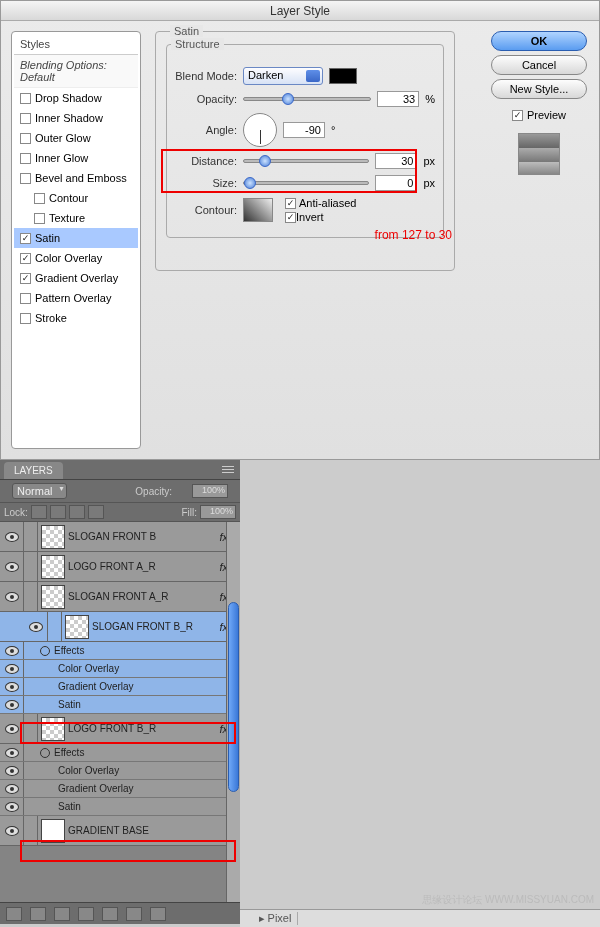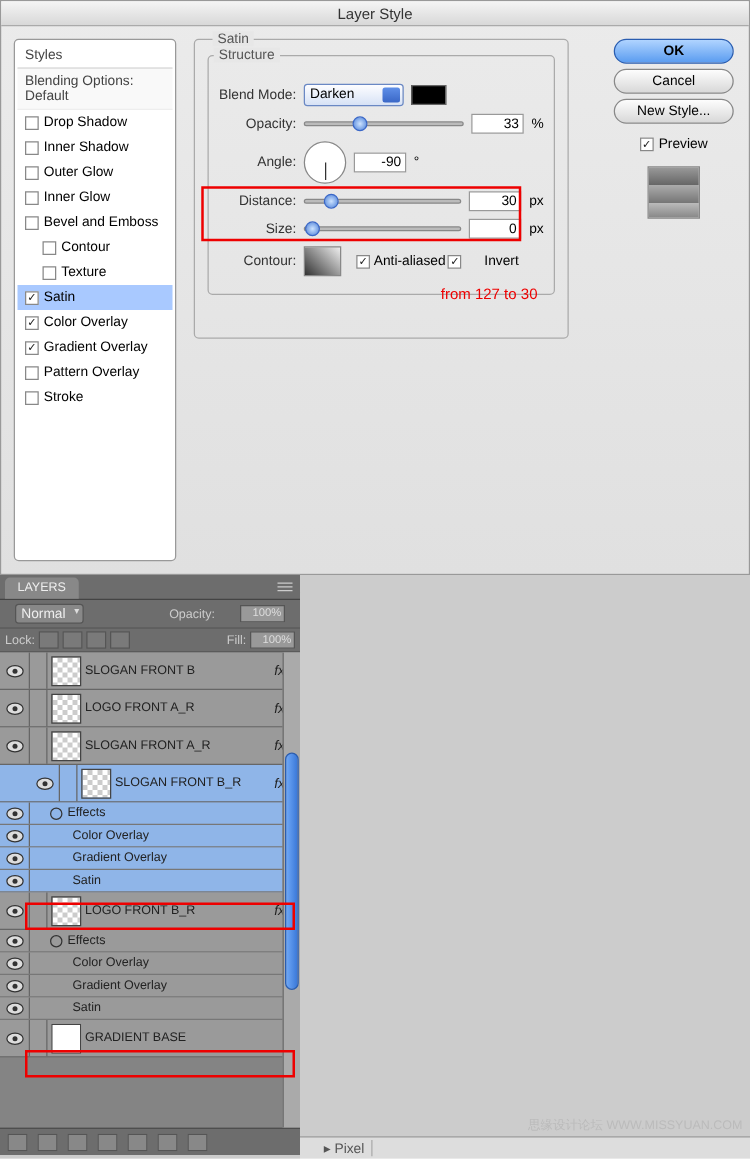--- a/index.html
+++ b/index.html
@@ -6,21 +6,21 @@
   body { background: #fff; width: 600px; }
   
   
   .dialog { width: 600px; height: 460px; background: linear-gradient(#ebebeb, #e0e0e0); border: 1px solid #999; }
   .titlebar { height: 20px; background: linear-gradient(#f5f5f5, #d8d8d8); border-bottom: 1px solid #aaa; text-align: center; line-height: 20px; font-size: 12px; color: #333; }
   .dlgbody { display: flex; padding: 10px; gap: 10px; height: calc(100% - 20px); }
   
   
   .styles-panel { width: 130px; background: #fff; border: 1px solid #999; border-radius: 4px; padding: 2px; }
   .styles-header { padding: 4px 6px; border-bottom: 1px solid #ccc; color: #444; }
-  .styles-sub { padding: 4px 6px; border-bottom: 1px solid #eee; color: #444; background: #f9f9f9; }
+  .styles-sub { padding: 4px 6px; border-bottom: 1px solid #eee; color: #444; background: #f9f9f9; font-style: italic; }
   .style-item { padding: 4px 6px; display: flex; align-items: center; gap: 4px; cursor: default; }
   .style-item.selected { background: #a9c9ff; }
   .style-item.indent { padding-left: 20px; }
   .cb { width: 11px; height: 11px; border: 1px solid #888; background: #fff; display: inline-flex; align-items: center; justify-content: center; font-size: 9px; color: #222; }
   .cb.checked::after { content: "✓"; }
   
   
   .settings { flex: 1; }
   .fieldset { border: 1px solid #aaa; border-radius: 4px; padding: 8px 10px 14px 10px; margin-left: 4px; width: 300px; height: 240px; position: relative; }
   .fslabel { font-size: 11px; color: #555; background: #e7e7e7; padding: 0 4px; position: relative; top: -15px; left: 4px; display: inline-block; }
@@ -194,33 +194,33 @@
               <div class="slider">
                   <div class="thumb" style="left:0%"></div>
                 </div>
               <div class="num">0</div>
               <span>px</span>
             </div>
           </div>
           <div class="row">
             <span class="rlabel">Contour:</span>
             <div class="contour-sw"></div>
-            <div style="display:flex;flex-direction:row;gap:2px;margin-left:6px">
+            <div style="display:flex;flex-direction:column;gap:2px;margin-left:6px">
               <label style="display:flex;align-items:center;gap:3px">
                   <span class="cb checked"></span>
                   <span>Anti-aliased</span>
                 </label>
-              <label style="display:flex;align-items:center;gap:18px">
+              <label style="display:flex;align-items:center;gap:0">
                   <span class="cb checked"></span>
                   <span>Invert</span>
                 </label>
             </div>
           </div>
         </div>
-        <div class="annot" style="right:24px; bottom:28px;">from 127 to 30</div>
+        <div class="annot" style="right:2px; bottom:28px;">from 127 to 30</div>
       </div>
     </div>
 
     <div class="btncol">
       <div class="mac-btn primary">OK</div>
       <div class="mac-btn">Cancel</div>
       <div class="mac-btn">New Style...</div>
       <div class="preview-cb">
           <span class="cb checked"></span>
           <span>Preview</span>

